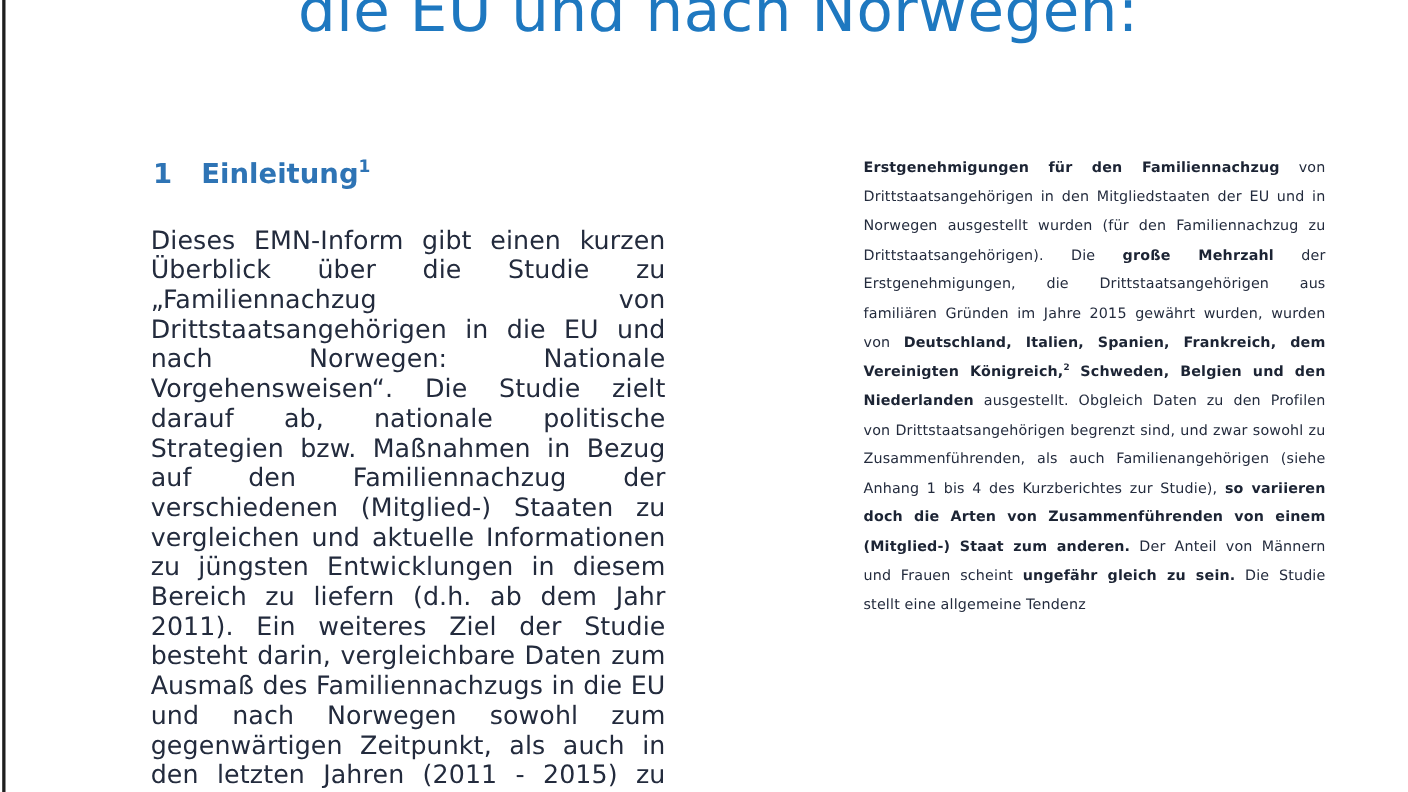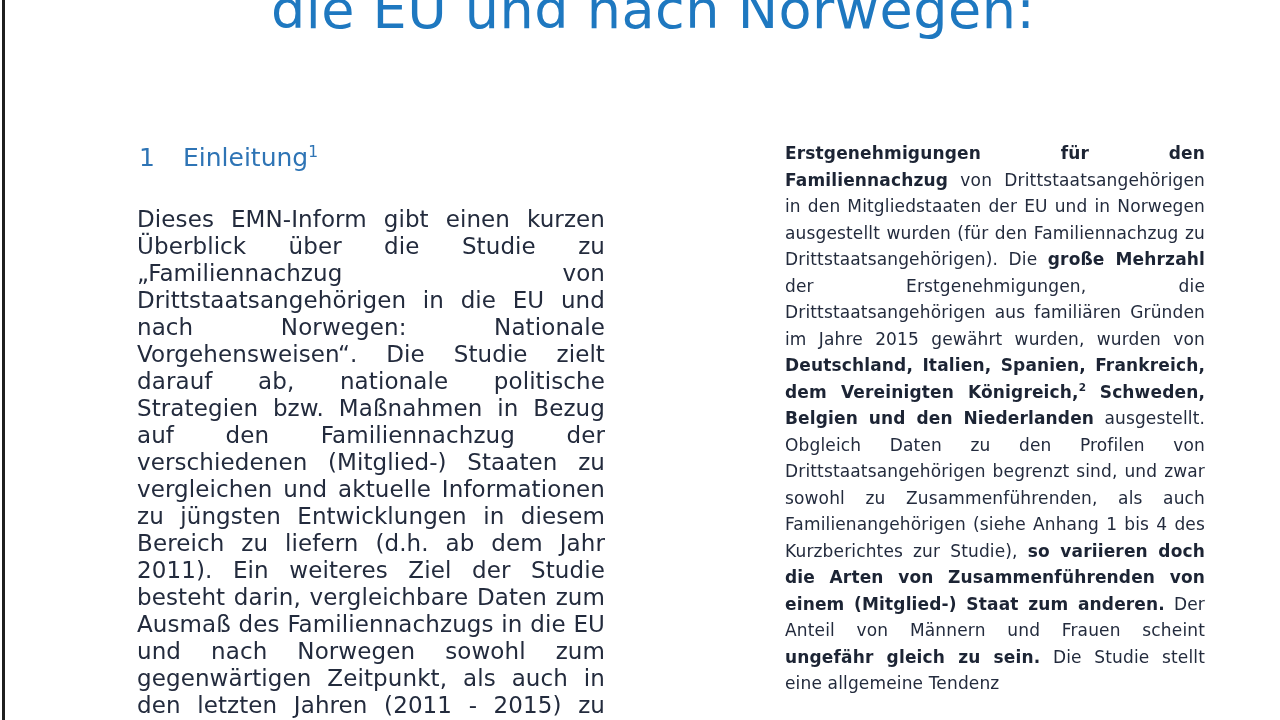--- a/index.html
+++ b/index.html
@@ -47,21 +47,21 @@
   .col-right {
     position: absolute;
     left: 785px;
     top: 140px;
     width: 420px;
   }
   .section-heading {
     color: #2e74b5;
     font-size: 25px;
     line-height: 30px;
-    font-weight: normal;
+    font-weight: bold;
     margin: 0 0 0 2px;
   }
   .section-heading .sec-num {
     display: inline-block;
     width: 44px;
   }
   .section-heading sup, .kp sup {
     font-size: 0.62em;
     line-height: 0;
   }
@@ -78,21 +78,21 @@
   .key-heading {
     margin-top: 40px;
     color: #2e74b5;
     font-size: 16px;
     font-weight: bold;
     letter-spacing: 0.3px;
   }
   .kp {
     margin: 0;
     color: #232b3d;
-    font-size: 17px;
+    font-size: 13px;
     line-height: 26.5px;
     letter-spacing: 0.15px;
     text-align: justify;
     hyphens: auto;
     -webkit-hyphens: auto;
   }
   .kp .b {
     font-weight: bold;
     color: #1c2434;
   }

